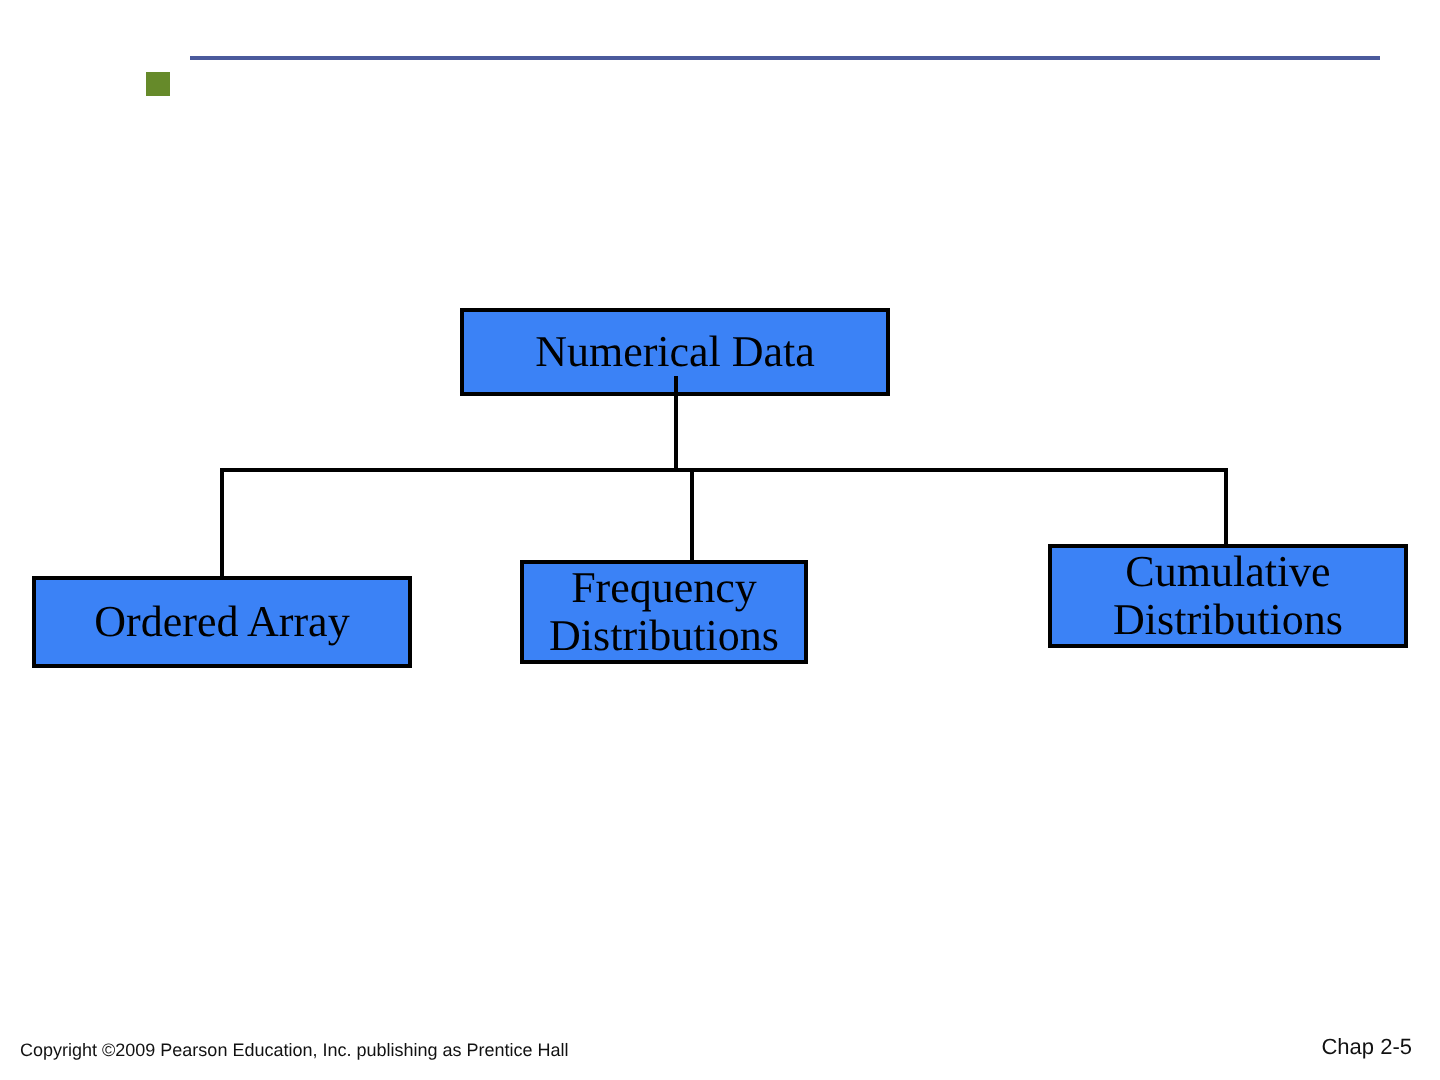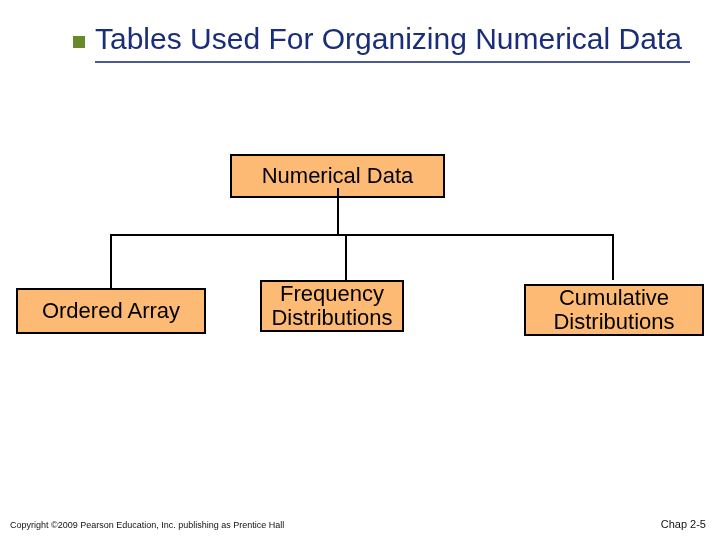--- a/index.html
+++ b/index.html
@@ -40,27 +40,27 @@
 
   .title-rule {
     border: none;
     border-top: 2px solid #4b5a9c;
     margin: 6px 0 0 0;
     width: 100%;
   }
 
   .box {
     position: absolute;
-    background: #fdba74;
+    background: #3b82f6;
     border: 2px solid #000;
     text-align: center;
     display: flex;
     align-items: center;
     justify-content: center;
-    font-family: Liberation Sans, sans-serif;
+    font-family: Liberation Serif, serif;
     font-size: 22px;
     line-height: 1.1;
     box-sizing: border-box;
     padding: 20px 8px;
   }
 
   
   #box-root {
     top: 154px;
     left: 230px;
@@ -75,21 +75,21 @@
     width: 190px;
     height: 46px;
   }
   #box-freq {
     top: 280px;
     left: 260px;
     width: 144px;
     height: 52px;
   }
   #box-cum {
-    top: 284px;
+    top: 272px;
     left: 524px;
     width: 180px;
     height: 52px;
   }
 
   .connector {
     position: absolute;
     background: #000;
   }
 
@@ -108,21 +108,20 @@
     font-size: 11px;
     color: #111;
     font-family: Arial, sans-serif;
   }
 </style>
 </head>
 <body>
 
 <div class="title-area">
   <div class="bullet"></div>
-  <div class="slide-title">Tables Used For Organizing Numerical Data</div>
   <hr class="title-rule">
 </div>
 
 <div id="box-root" class="box">
   <span>Numerical Data</span>
 </div>
 
 <div class="connector" style="left:337px; top:188px; width:2px; height:46px;"></div>
 
 <div class="connector" style="left:110px; top:234px; width:504px; height:2px;"></div>

